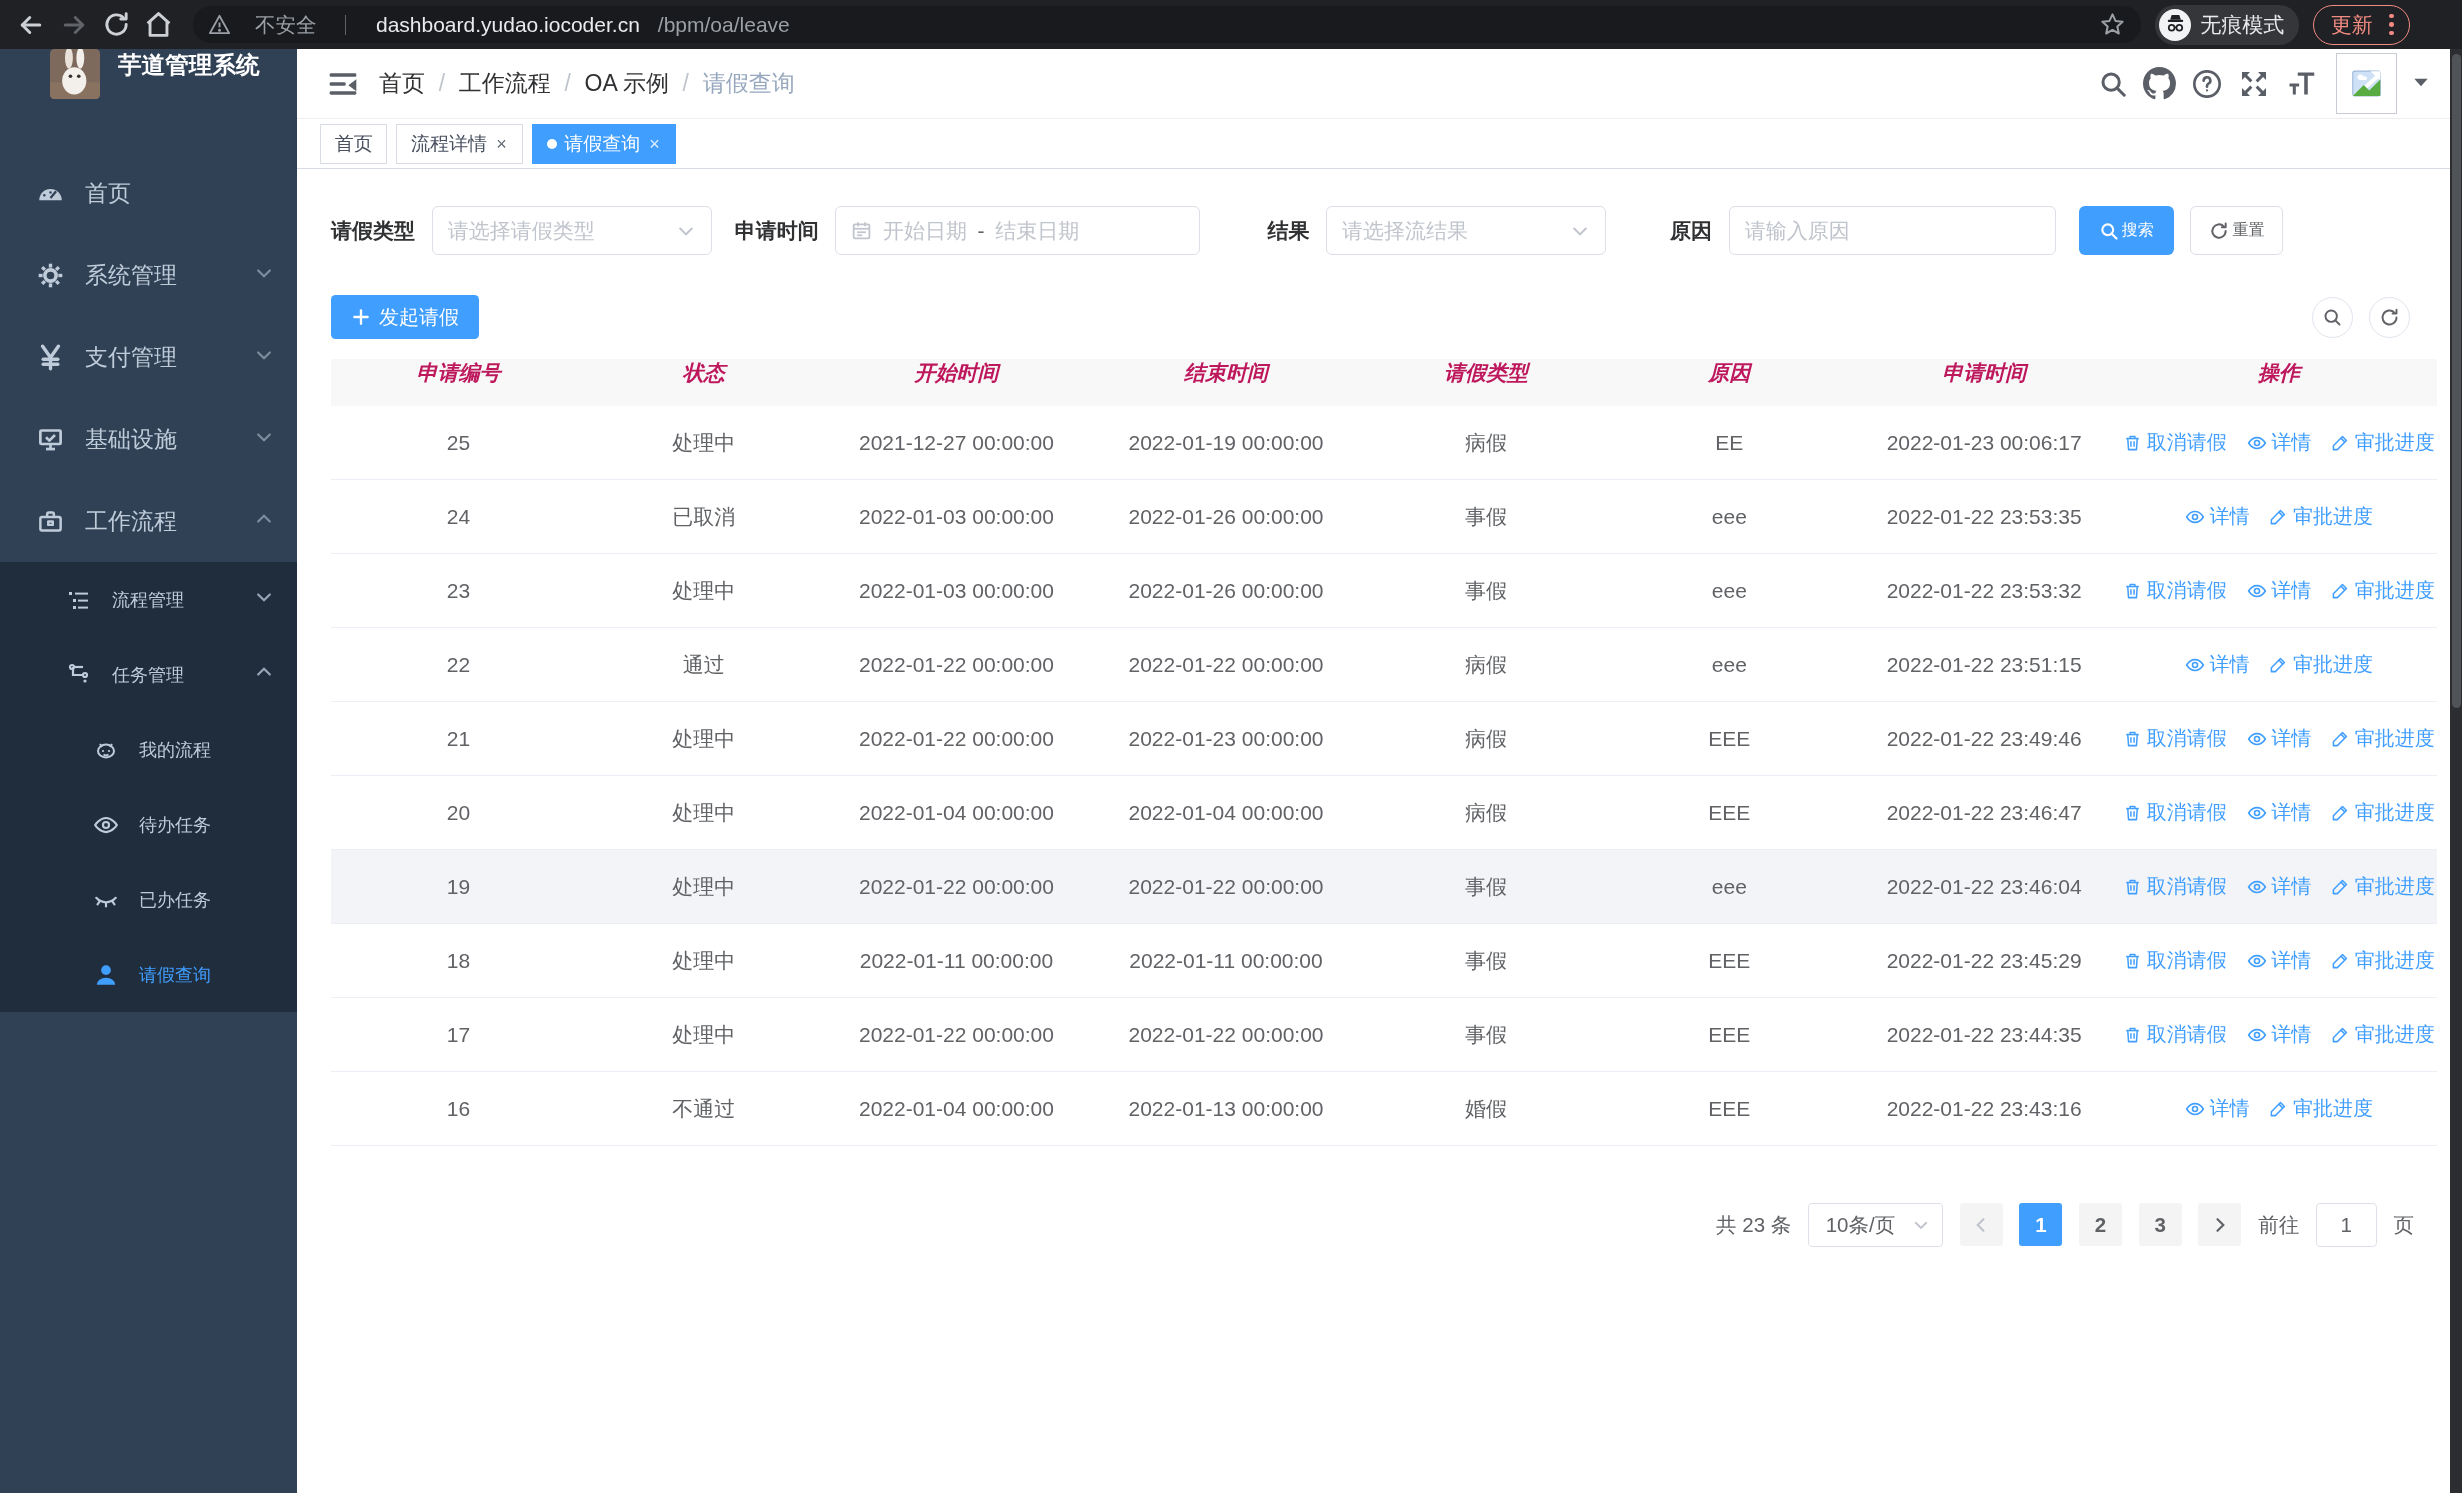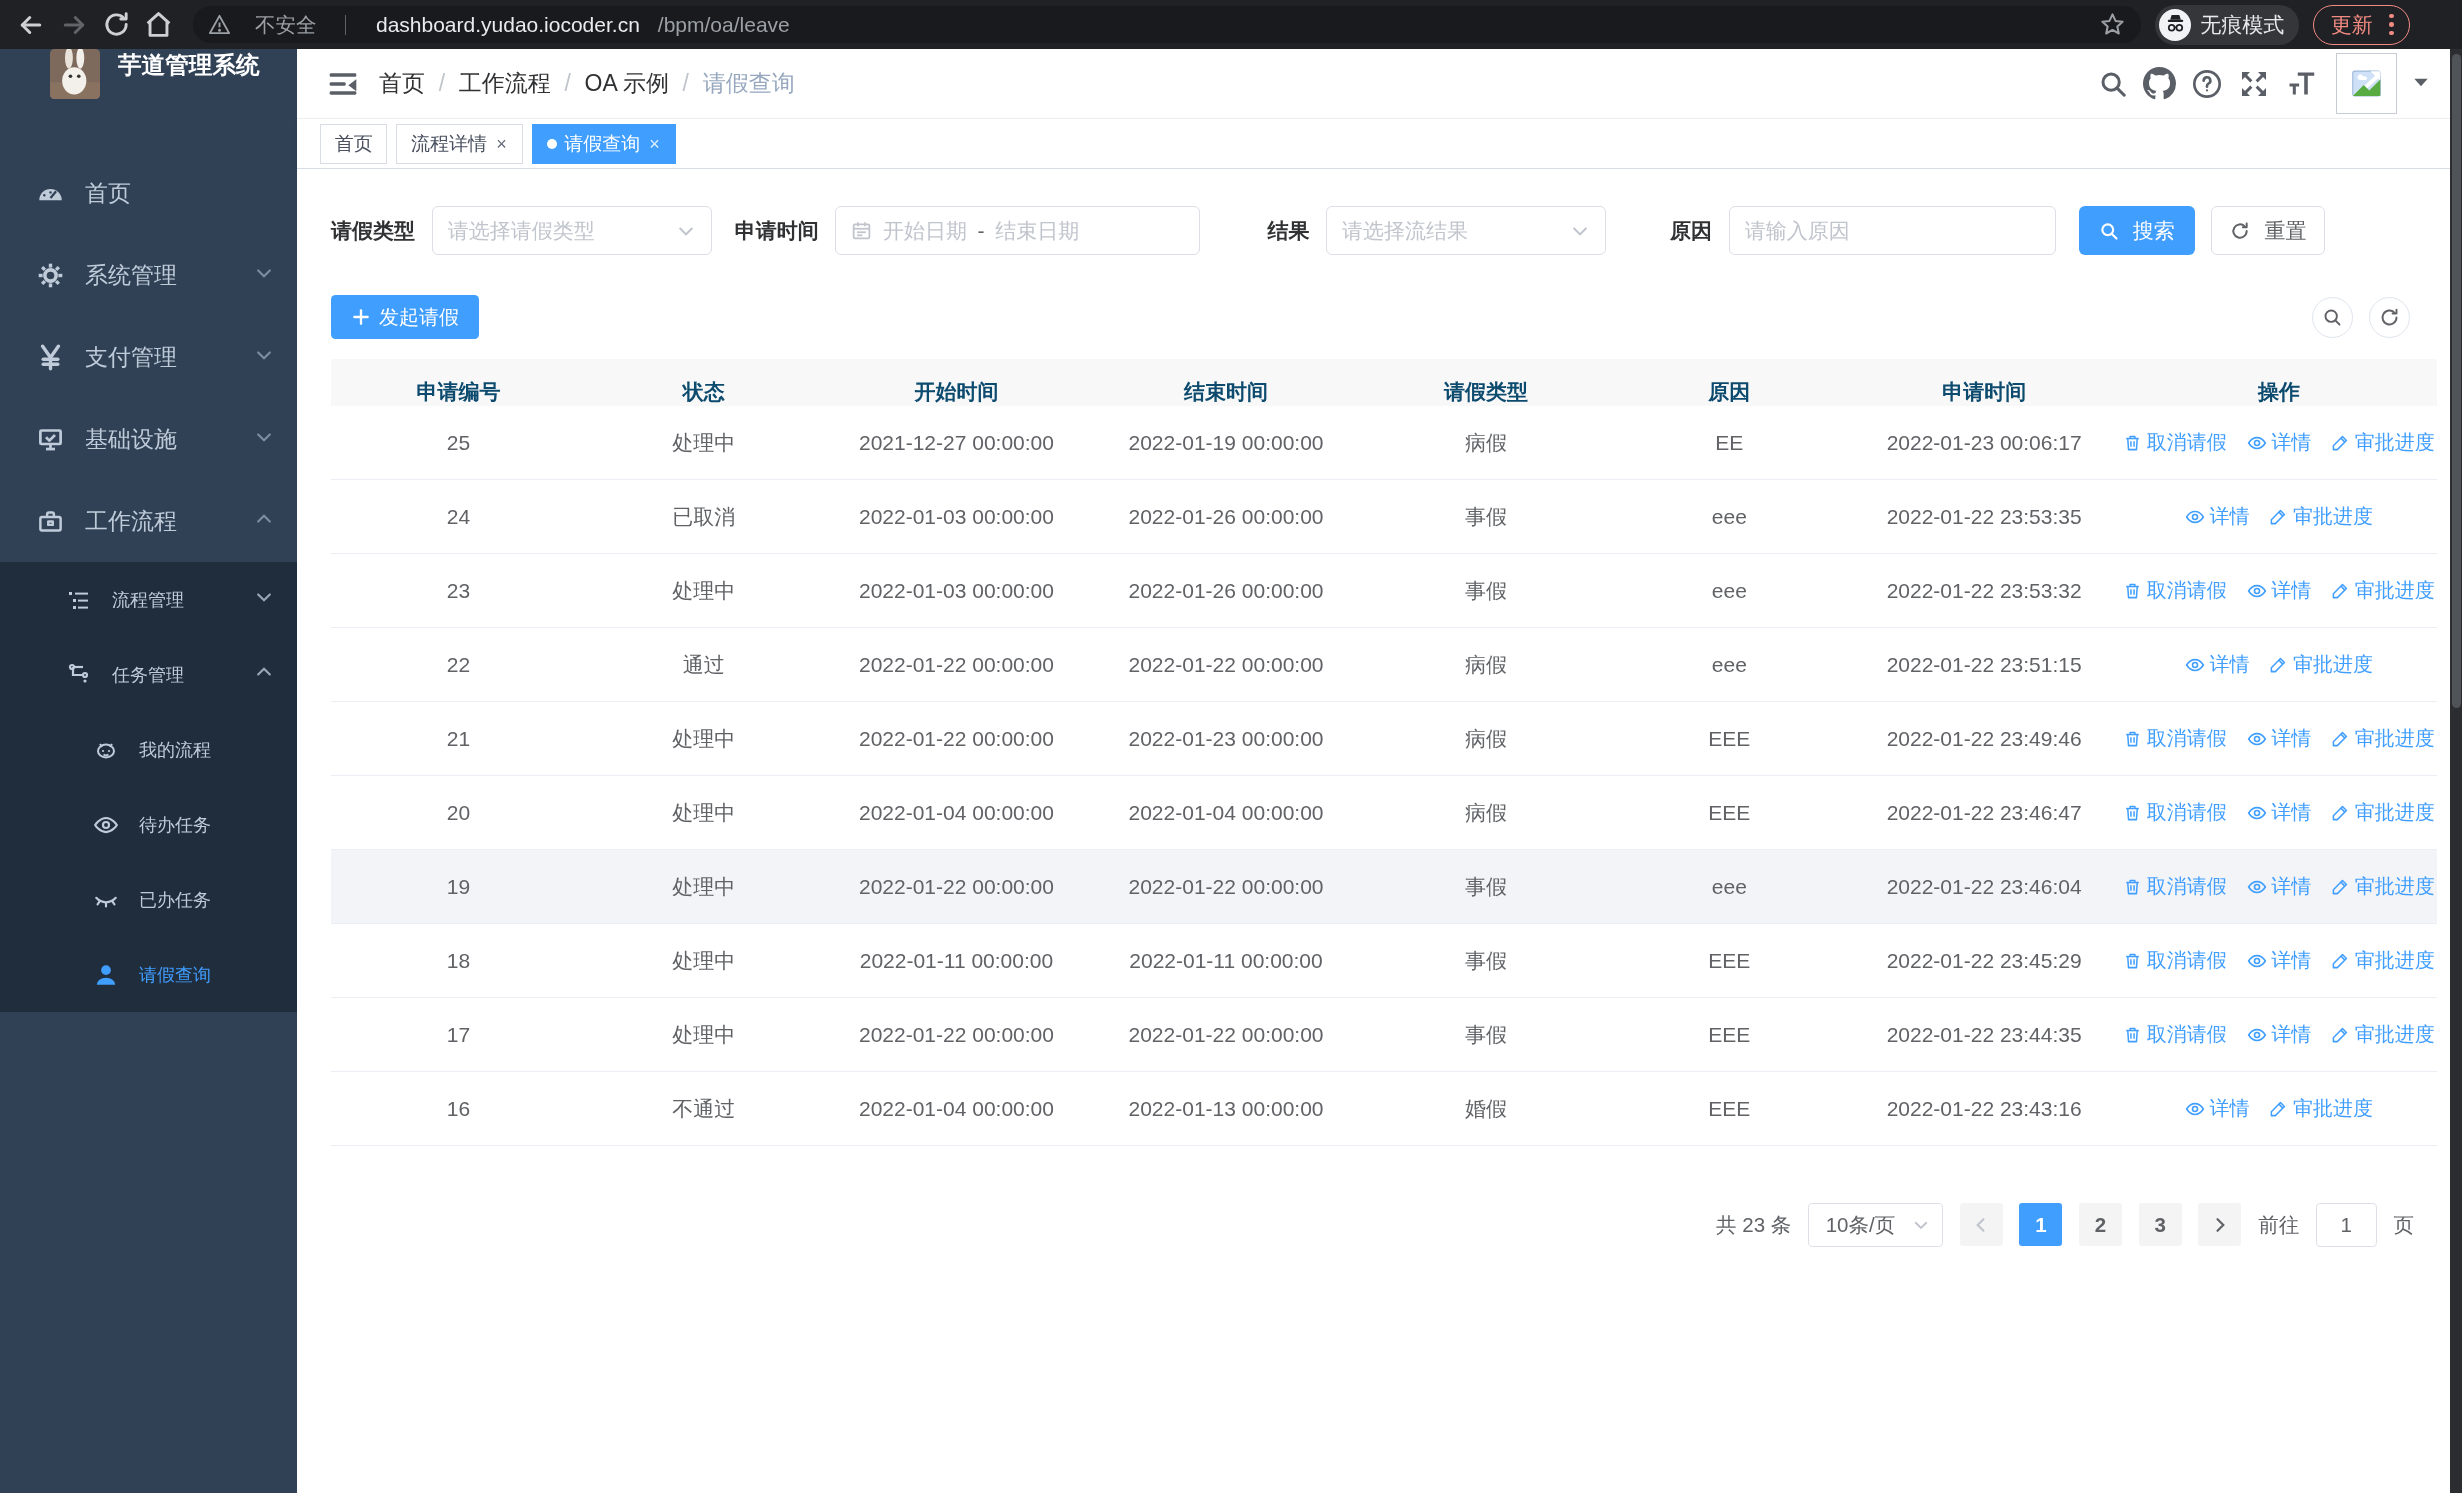--- a/index.html
+++ b/index.html
@@ -76,34 +76,34 @@
   .flabel { font-size:21px; font-weight:bold; color:#303133; white-space:nowrap; }
   .fctrl { height:49px; border:1.5px solid #dcdfe6; border-radius:6px; background:#fff; display:flex;
     align-items:center; padding:0 15px; color:#c0c4cc; font-size:21px; cursor:pointer; }
   .fctrl .ph { flex:1; white-space:nowrap; overflow:hidden; }
   .sel1 { width:280px; margin-left:16.7px; }
   .datebox { width:365px; margin-left:16.7px; gap:10.6px; }
   .datebox .ph { flex:0 1 auto; }
   .sel2 { width:280px; margin-left:16.7px; }
   .inp1 { width:327px; margin-left:16.7px; }
   .btn { height:49px; border-radius:6px; display:flex; align-items:center; justify-content:center;
-    font-size:21px; cursor:pointer; gap:14px; }
+    font-size:16px; cursor:pointer; gap:3px; }
   .btn-primary { background:#409eff; color:#fff; border:none; padding:0 20px; }
   .btn-plain { background:#fff; color:#606266; border:1.5px solid #dcdfe6; padding:0 18px; }
   .ml30{margin-left:23px} .ml22{margin-left:16.7px} .ml88{margin-left:67px} .ml84{margin-left:64px}
 
   .toolbar-row { position:absolute; left:34px; right:23px; top:126px; height:46px; }
   .create-btn { position:absolute; left:0; top:0; height:44px; background:#409eff; color:#fff; border:none;
     border-radius:4.6px; font-size:20px; display:flex; align-items:center; padding:0 20px; gap:8px; cursor:pointer; }
   .round-btn { position:absolute; top:1.5px; width:41px; height:41px; border-radius:50%; border:1.5px solid #dfe4ed;
     background:#fff; display:flex; align-items:center; justify-content:center; cursor:pointer; }
   .round-search { right:75px; } .round-refresh { right:18px; }
 
   .table { position:absolute; left:34px; top:190px; width:2106px; font-size:21px; color:#606266; }
-  .thead { display:flex; height:47px; background:#f8f8f9; align-items:flex-end; color:#0c4a6e; font-weight:bold; }
+  .thead { display:flex; height:47px; background:#f8f8f9; align-items:flex-start; color:#be185d; font-weight:bold;font-style:italic; }
   .th,.td { text-align:center; }
   .c0{width:12.1%} .c1{width:11.2%} .c2{width:12.8%} .c3{width:12.8%}
   .c4{width:11.9%} .c5{width:11.2%} .c6{width:13.0%} .c7{width:15.0%}
   .trow { display:flex; height:74px; align-items:center; border-bottom:0.8px solid #ebeef5; background:#fff; }
   .trow.highlight { background:#f2f4f8; }
   .td.actions { display:flex; align-items:center; justify-content:center; gap:20px; }
   .action-link { color:#409eff; font-size:20px; display:inline-flex; align-items:center; gap:4.6px;
     cursor:pointer; text-decoration:none; white-space:nowrap; }
 
   .pagination { position:absolute; right:37px; top:1031px; height:49px; display:flex; align-items:center;

